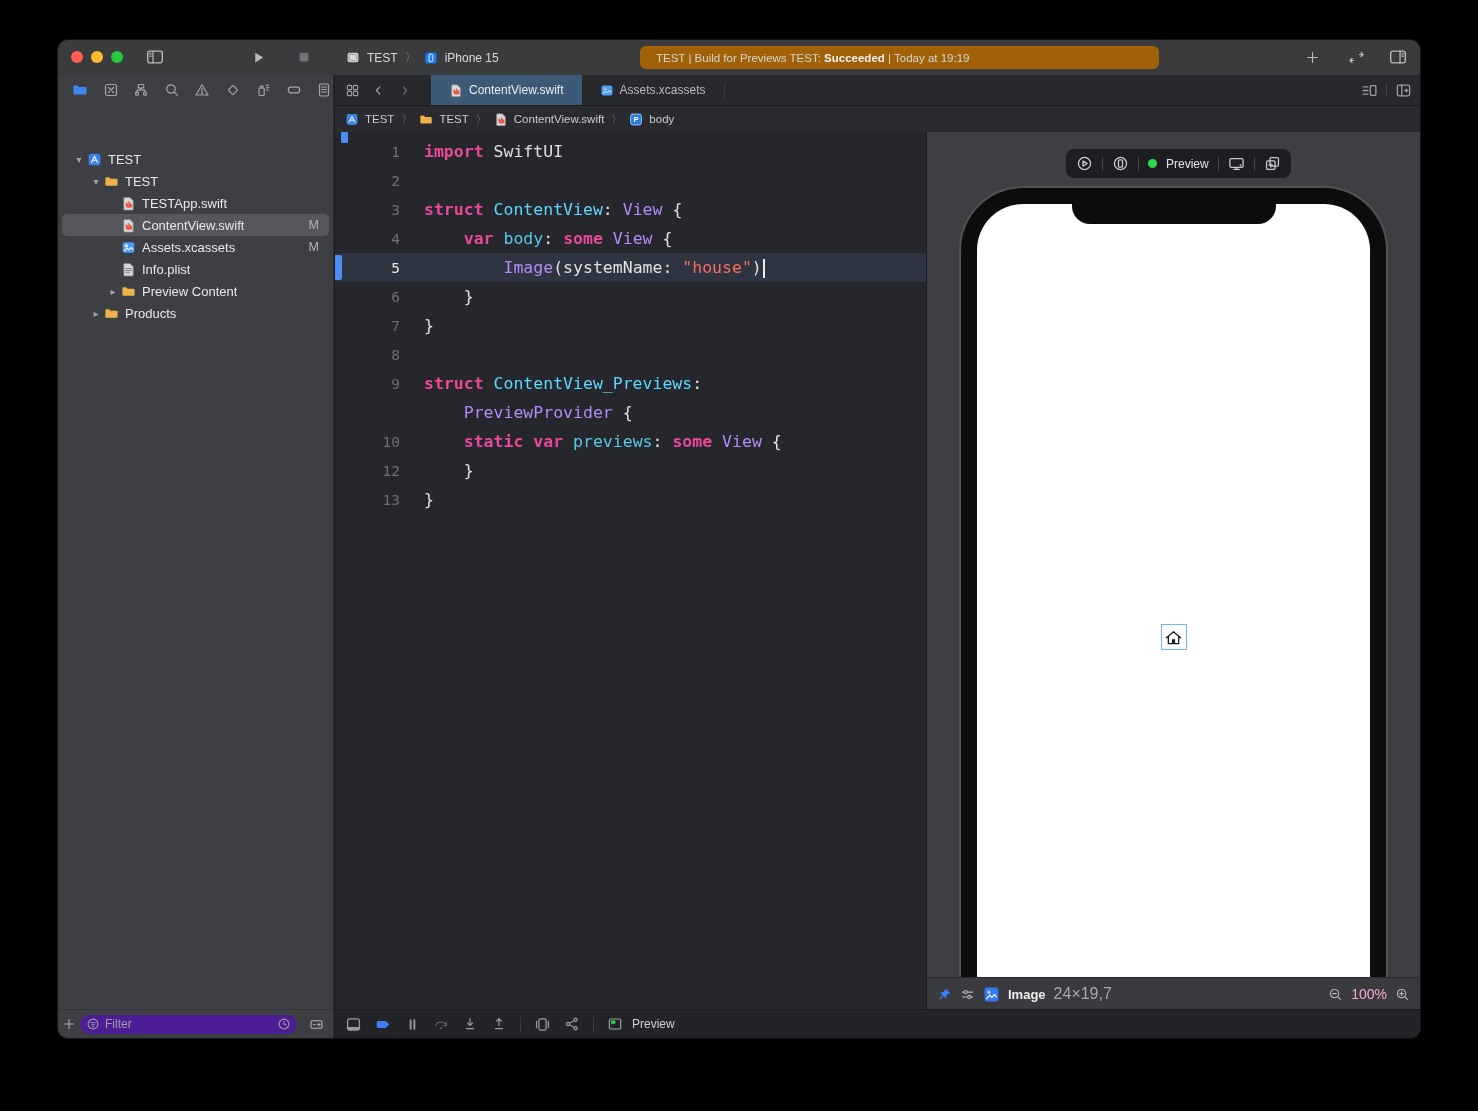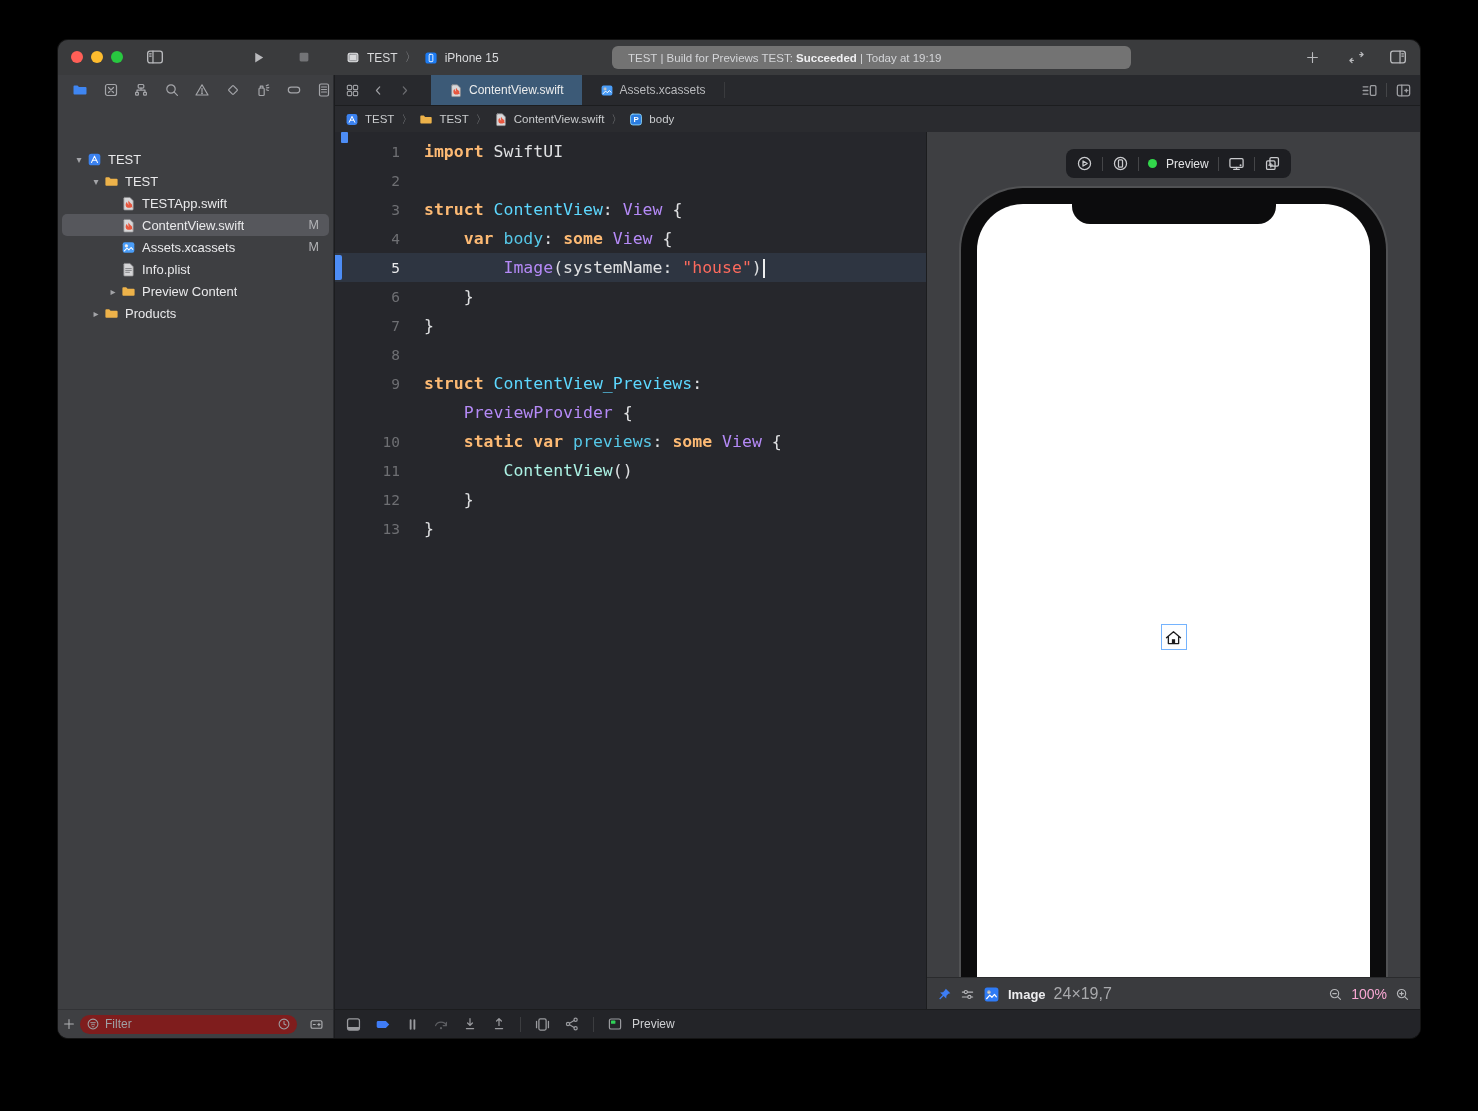--- a/index.html
+++ b/index.html
@@ -6,40 +6,40 @@
     font-family:"Liberation Sans",sans-serif;-webkit-font-smoothing:antialiased;}
   .window{position:absolute;left:58px;top:40px;width:1362px;height:998px;border-radius:10px;
     overflow:hidden;background:#2a2b2f;box-shadow:0 0 0 1px rgba(255,255,255,.08);}
   
   .titlebar{position:absolute;left:0;top:0;width:100%;height:35px;background:#3a3b3d;border-bottom:1px solid #2c2d2f;}
   .tl{position:absolute;top:11px;width:12px;height:12px;border-radius:50%;}
   .tl.r{left:13px;background:#ff5f57}.tl.y{left:33px;background:#febc2e}.tl.g{left:53px;background:#28c840}
   .tbtn{position:absolute;top:6px;width:24px;height:22px;display:flex;align-items:center;justify-content:center;color:#b9babd;}
   .scheme{position:absolute;left:288px;top:0;height:35px;display:flex;align-items:center;gap:7px;color:#d9dadc;font-size:12px;}
   .chev{color:#8d8e92;font-size:12px;}
-  .status-pill{position:absolute;left:554px;top:6px;width:519px;height:23px;background:#737373;border-radius:6px;
+  .status-pill{position:absolute;left:582px;top:6px;width:519px;height:23px;background:#a16207;border-radius:6px;
     display:flex;align-items:center;padding:0 16px;box-sizing:border-box;font-size:11.5px;color:#d4d5d8;white-space:pre;}
   .status-pill b{color:#f0f0f2;}
   
   .sidebar{position:absolute;left:0;top:35px;width:275px;bottom:0;background:#3e3f42;}
   .navicons{height:30px;display:flex;align-items:center;gap:12.5px;padding-left:13px;}
   .navicon{width:18px;height:18px;display:flex;align-items:center;justify-content:center;color:#a4a5a9;}
   .navicon.sel{color:#3f86f2;}
   .tree{position:absolute;top:65px;left:0;right:0;bottom:28px;padding-top:8px;overflow:hidden;}
   .trow{height:22px;display:flex;align-items:center;margin:0 4px;border-radius:5px;color:#e9e9eb;font-size:13px;}
   .trow.sel{background:#56575c;}
   .disc{width:14px;text-align:center;color:#a3a4a8;font-size:10px;flex:none;}
   .ficon{width:16px;height:16px;margin-right:6px;flex:none;display:flex;align-items:center;justify-content:center;}
   .tlabel{white-space:nowrap;overflow:hidden;}
   .tspace{flex:1;}
   .badge{color:#b3b4b7;font-size:12.5px;margin-right:10px;flex:none;}
   .filterbar{position:absolute;left:0;bottom:0;right:0;height:28px;border-top:1px solid #323336;
     display:flex;align-items:center;background:#3e3f42;}
   .fplus{width:22px;display:flex;justify-content:center;color:#b0b1b4;}
-  .fpill{flex:1;height:19px;margin-right:8px;background:#7f1d1d;border-radius:10px;display:flex;align-items:center;
+  .fpill{flex:1;height:19px;margin-right:8px;background:#4c1d95;border-radius:10px;display:flex;align-items:center;
     padding:0 6px;color:#9fa0a4;font-size:12px;gap:5px;}
   .fpill .ph{flex:1;}
   .fbox{width:22px;display:flex;justify-content:center;color:#b0b1b4;margin-right:6px;}
   
   .main{position:absolute;left:276px;top:35px;right:0;bottom:0;background:#26272c;border-left:1px solid #1c1d1f;}
   .tabbar{position:absolute;left:0;top:0;right:0;height:30px;background:#28292d;border-bottom:1px solid #1c1d1f;
     display:flex;align-items:stretch;}
   .tb-ic{width:26px;display:flex;align-items:center;justify-content:center;color:#9d9ea2;flex:none;}
   .tab{display:flex;align-items:center;gap:6px;padding:0 18px;font-size:12px;color:#b9babd;flex:none;}
   .tab.active{background:#3c5a77;color:#eceded;}
@@ -53,21 +53,21 @@
   
   .content{position:absolute;left:0;top:57px;right:0;bottom:28px;display:flex;}
   .editor{width:591px;flex:none;position:relative;background:#26272c;overflow:hidden;padding-top:5px;}
   .changebar{position:absolute;left:6px;top:0;width:7px;height:11px;background:#4d8df6;border-radius:1px;}
   .cl{position:relative;height:29px;display:flex;align-items:center;font-family:"DejaVu Sans Mono",monospace;font-size:16.5px;}
   .cl .ln{width:65px;flex:none;text-align:right;color:#6e6f73;font-size:14.5px;}
   .cl .ct{margin-left:24px;white-space:pre;}
   .cl.hl{background:#2e3541;}
   .cl.hl::before{content:"";position:absolute;left:0;top:2px;bottom:2px;width:7px;background:#4d8df6;border-radius:0 2px 2px 0;}
   .cl.hl .ln{color:#e9e9eb;}
-  .tk-kw{color:#fdba74;font-weight:bold}.tk-td{color:#5dd8ff}.tk-ty{color:#b58af7}
+  .tk-kw{color:#ec4899;font-weight:bold}.tk-td{color:#5dd8ff}.tk-ty{color:#b58af7}
   .tk-mb{color:#56c8e8}.tk-pj{color:#acf2e4}.tk-st{color:#fc6a5d}.tk-pl{color:#dfe0e2}
   .cursor{display:inline-block;width:2px;height:19px;background:#eceded;vertical-align:middle;margin-left:1px;}
   .vdivider{width:1px;background:#1c1d1f;flex:none;}
   
   .canvas{flex:1;position:relative;background:#3e3f42;overflow:hidden;}
   .pv-toolbar{position:absolute;left:139px;top:17px;height:29px;background:#1d1e22;border-radius:8px;
     display:flex;align-items:center;padding:0 10px;gap:9px;color:#c9cacd;}
   .pv-toolbar .grdot{width:9px;height:9px;border-radius:50%;background:#32d74b;}
   .pv-label{font-size:12px;color:#e3e4e6;}
   .phone{position:absolute;left:32px;top:54px;width:429px;bottom:32px;background:#0c0c0d;
@@ -473,24 +473,20 @@
    </div>
             <div class="cl">
      <span class="ln"></span>
      <span class="ct"><span class="tk-pl">    </span><span class="tk-ty">PreviewProvider</span><span class="tk-pl"> {</span></span>
    </div>
             <div class="cl">
      <span class="ln">10</span>
      <span class="ct"><span class="tk-pl">    </span><span class="tk-kw">static</span><span class="tk-pl"> </span><span class="tk-kw">var</span><span class="tk-pl"> </span><span class="tk-mb">previews</span><span class="tk-pl">: </span><span class="tk-kw">some</span><span class="tk-pl"> </span><span class="tk-ty">View</span><span class="tk-pl"> {</span></span>
    </div>
             <div class="cl">
-     <span class="ln">11</span>
-     <span class="ct"><span class="tk-pl">        </span><span class="tk-pj">ContentView</span><span class="tk-pl">()</span></span>
-   </div>
-            <div class="cl">
      <span class="ln">12</span>
      <span class="ct"><span class="tk-pl">    }</span></span>
    </div>
             <div class="cl">
      <span class="ln">13</span>
      <span class="ct"><span class="tk-pl">}</span></span>
    </div>
           </div>
       </div>
       <div class="vdivider"></div>

